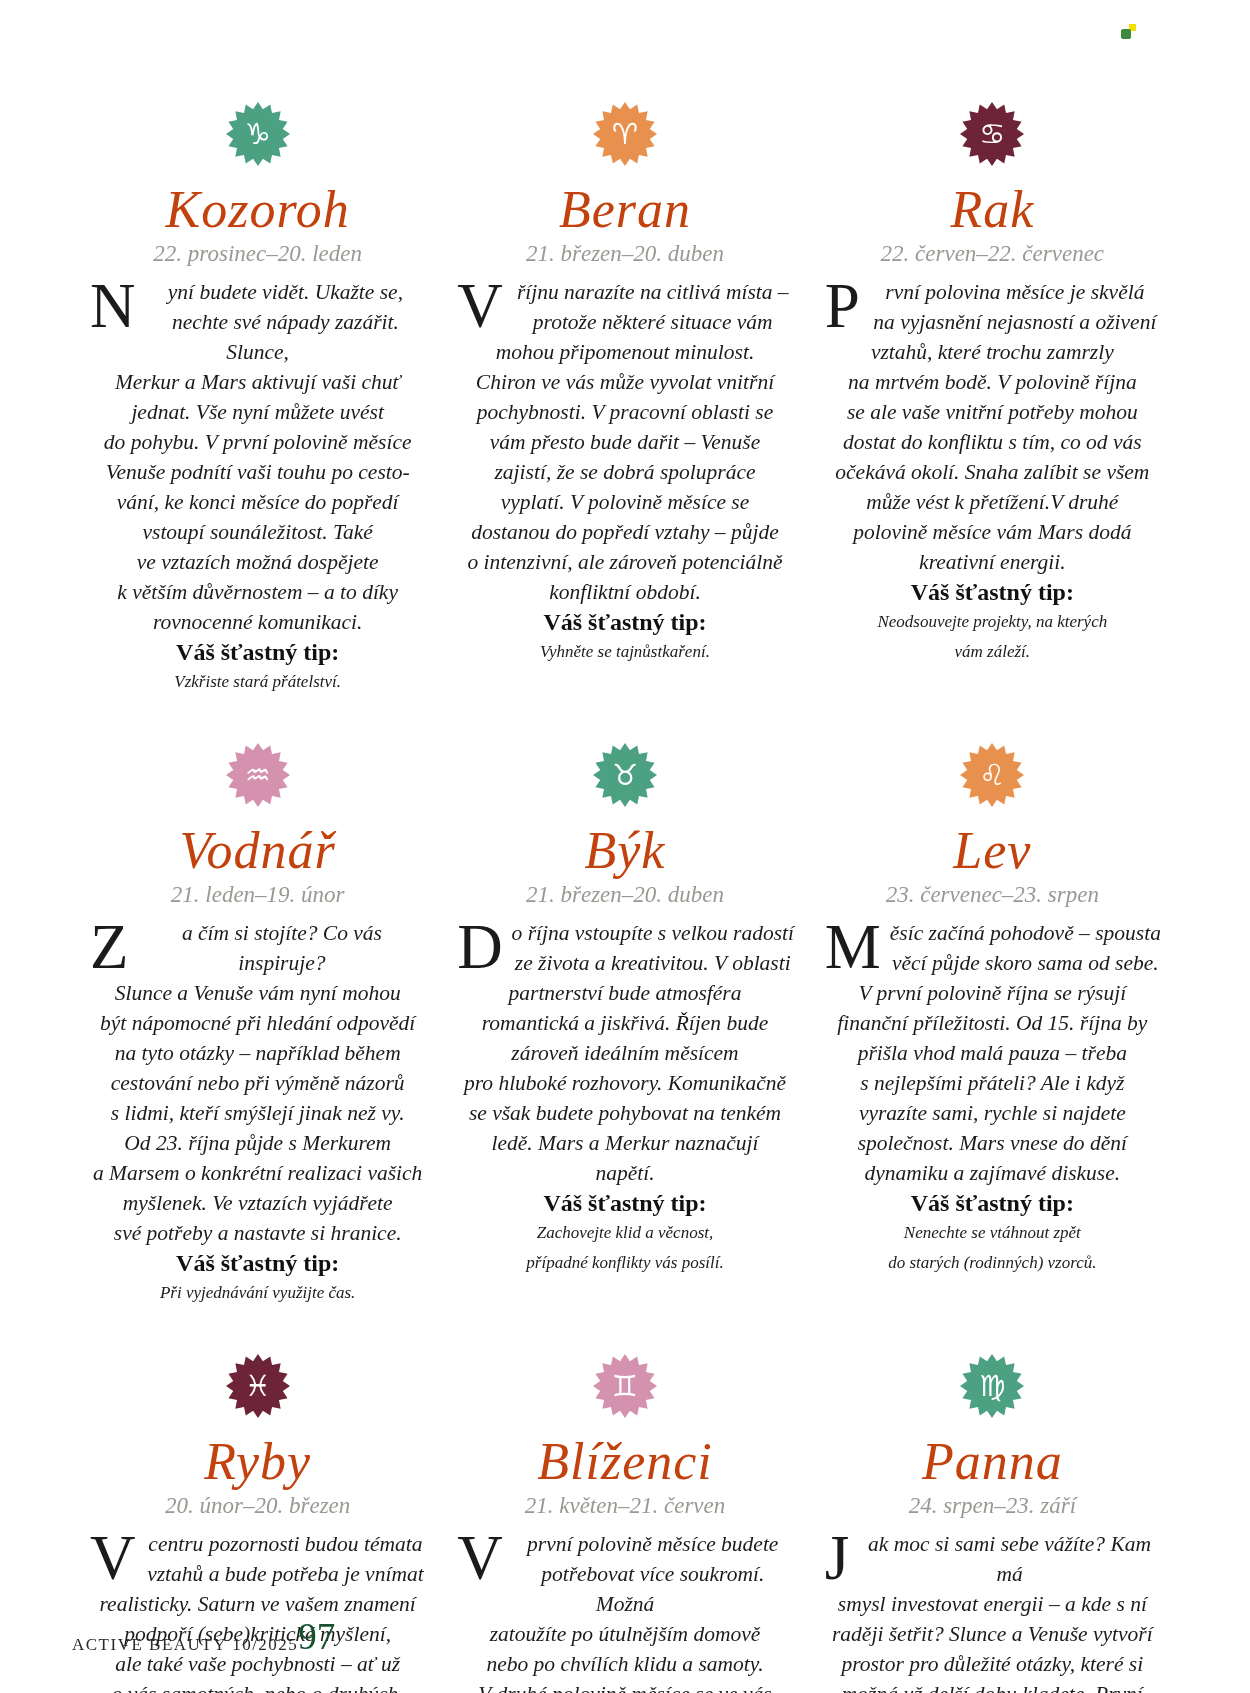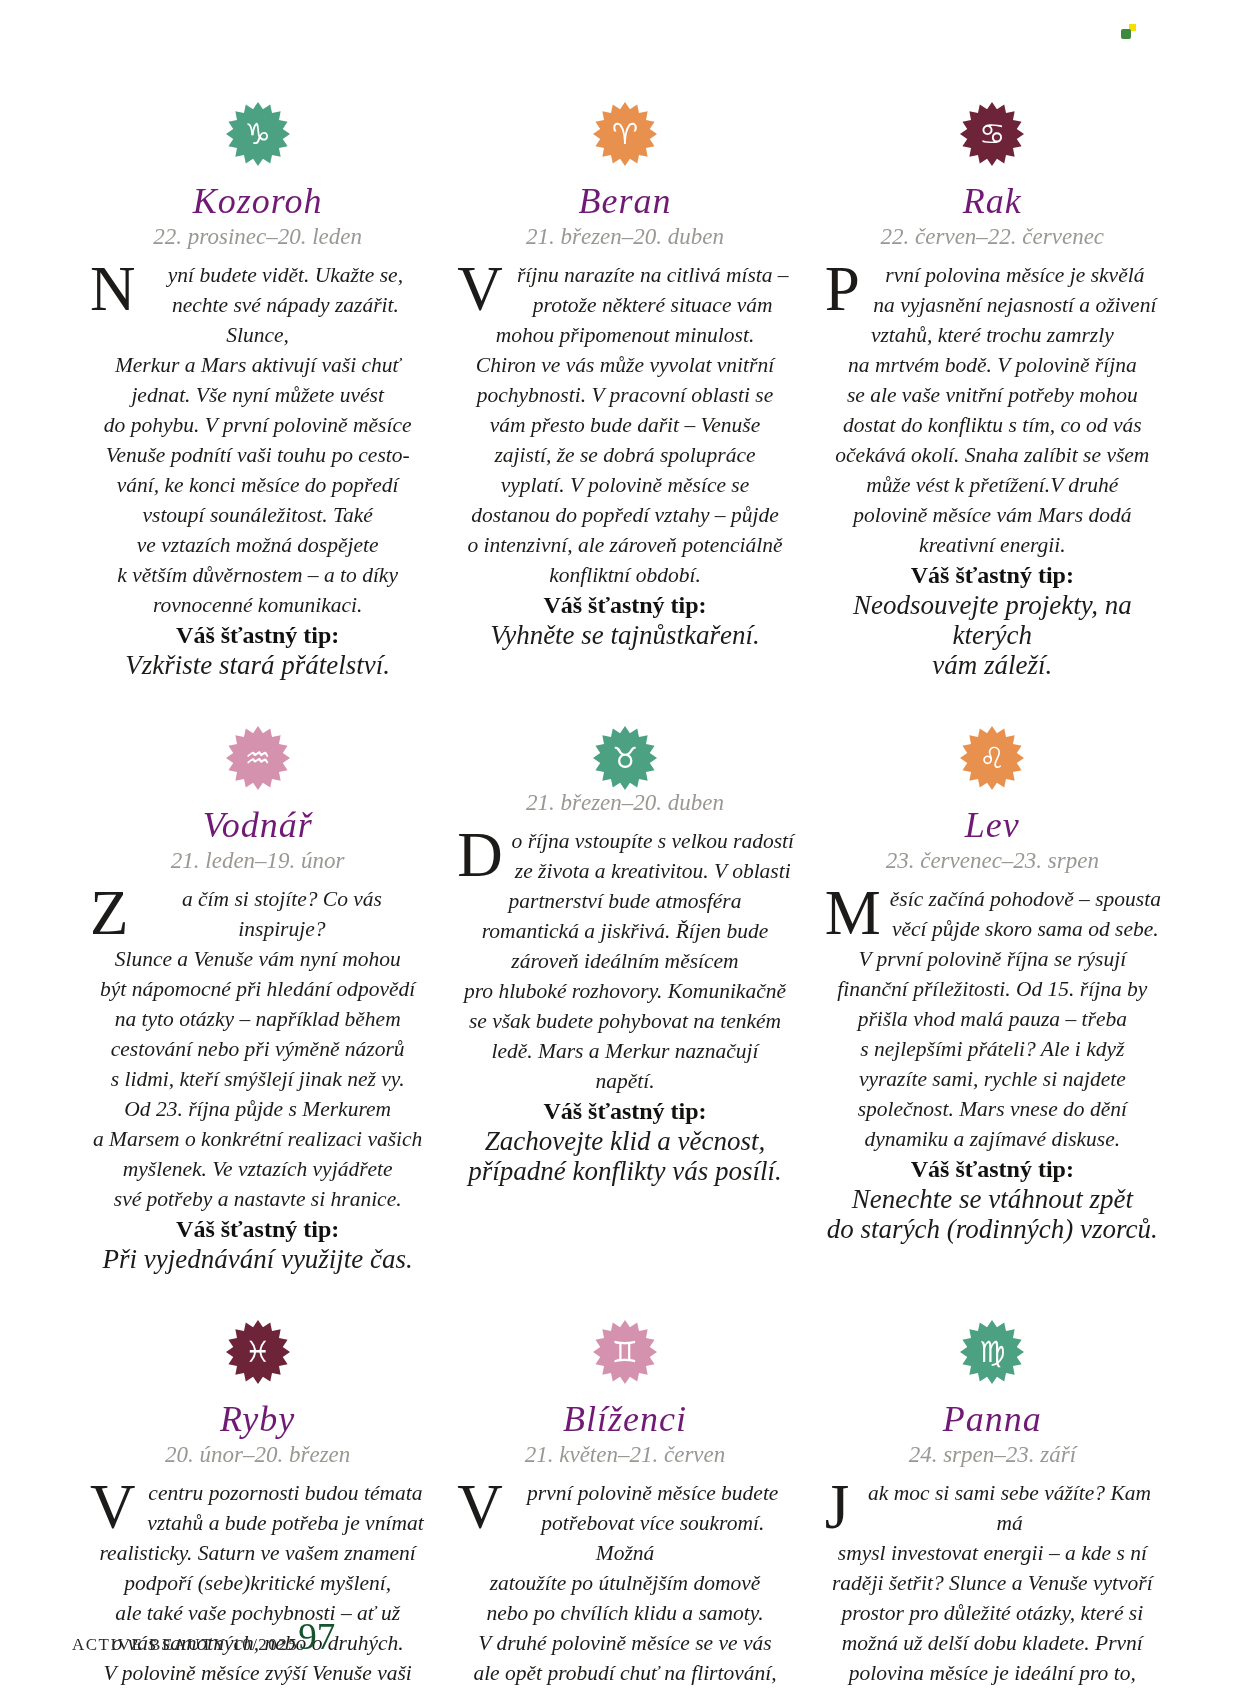--- a/index.html
+++ b/index.html
@@ -13,32 +13,32 @@
     padding:102px 88px 0;
   }
   .cell { text-align:center; }
   .badge { width:64px; height:64px; margin:0 auto; position:relative; }
   .badge svg { width:100%; height:100%; display:block; }
   .glyph {
     position:absolute; inset:0; display:flex; align-items:center; justify-content:center;
     color:#ffffff; font-family:"DejaVu Sans", sans-serif; font-size:29px; line-height:1;
   }
   .title {
-    font-size:36px; font-style:italic; font-weight:400; letter-spacing:1px;
-    margin:14px 0 2px; color:#701a75;
+    font-size:52px; font-style:italic; font-weight:400; letter-spacing:1px;
+    margin:14px 0 2px; color:#c2410c;
   }
   .dates { font-size:23px; font-style:italic; color:#9b9893; margin:0 0 10px; }
   .body { font-size:21.5px; line-height:30px; font-style:italic; margin:0; }
   .dropcap {
     float:left; font-style:normal; font-size:63px; line-height:55px;
     padding:2px 8px 0 2px; color:#1c1b19;
   }
   .body::after { content:""; display:block; clear:both; }
   .tip-label { font-weight:700; font-size:24px; line-height:30px; color:#121110; }
-  .tip { font-size:27px; line-height:30px; font-style:italic; }
+  .tip { font-size:17px; line-height:30px; font-style:italic; }
   .footer {
     position:absolute; left:72px; right:92px; bottom:38px;
     display:flex; justify-content:flex-start; align-items:flex-end;
   }
   .credit { font-size:17px; letter-spacing:1.5px; color:#2a2927; }
   .pageno { font-size:37px; color:#14532d; line-height:1; }
   .corner-mark { position:absolute; top:24px; right:114px; width:15px; height:15px; }
   .cm-green { position:absolute; left:0; bottom:0; width:10px; height:10px; border-radius:2px; }
   .cm-yellow { position:absolute; right:0; top:0; width:7px; height:7px; }
 </style>
@@ -108,20 +108,21 @@
     <div class="tip">Při vyjednávání využijte čas.</div>
   </section>
 
   <section class="cell">
     <div class="badge">
       <svg viewBox="0 0 100 100" aria-hidden="true">
           <polygon class="star" fill="#4ba182" points="50.0,0.0 57.7,11.3 69.1,3.8 71.9,17.2 85.4,14.6 82.8,28.1 96.2,30.9 88.7,42.3 100.0,50.0 88.7,57.7 96.2,69.1 82.8,71.9 85.4,85.4 71.9,82.8 69.1,96.2 57.7,88.7 50.0,100.0 42.3,88.7 30.9,96.2 28.1,82.8 14.6,85.4 17.2,71.9 3.8,69.1 11.3,57.7 0.0,50.0 11.3,42.3 3.8,30.9 17.2,28.1 14.6,14.6 28.1,17.2 30.9,3.8 42.3,11.3"></polygon>
         </svg>
       <span class="glyph">♉</span>
     </div>
+    <h2 class="title">Býk</h2>
     <div class="dates">21. březen–20. duben</div>
     <p class="body"><span class="dropcap">D</span><span class="lines">o října vstoupíte s velkou radostí<br>ze života a kreativitou. V oblasti<br>partnerství bude atmosféra<br>romantická a jiskřivá. Říjen bude<br>zároveň ideálním měsícem<br>pro hluboké rozhovory. Komunikačně<br>se však budete pohybovat na tenkém<br>ledě. Mars a Merkur naznačují<br>napětí.</span></p>
     <div class="tip-label">Váš šťastný tip:</div>
     <div class="tip">Zachovejte klid a věcnost,<br>případné konflikty vás posílí.</div>
   </section>
 
   <section class="cell">
     <div class="badge">
       <svg viewBox="0 0 100 100" aria-hidden="true">
           <polygon class="star" fill="#e8914e" points="50.0,0.0 57.7,11.3 69.1,3.8 71.9,17.2 85.4,14.6 82.8,28.1 96.2,30.9 88.7,42.3 100.0,50.0 88.7,57.7 96.2,69.1 82.8,71.9 85.4,85.4 71.9,82.8 69.1,96.2 57.7,88.7 50.0,100.0 42.3,88.7 30.9,96.2 28.1,82.8 14.6,85.4 17.2,71.9 3.8,69.1 11.3,57.7 0.0,50.0 11.3,42.3 3.8,30.9 17.2,28.1 14.6,14.6 28.1,17.2 30.9,3.8 42.3,11.3"></polygon>

